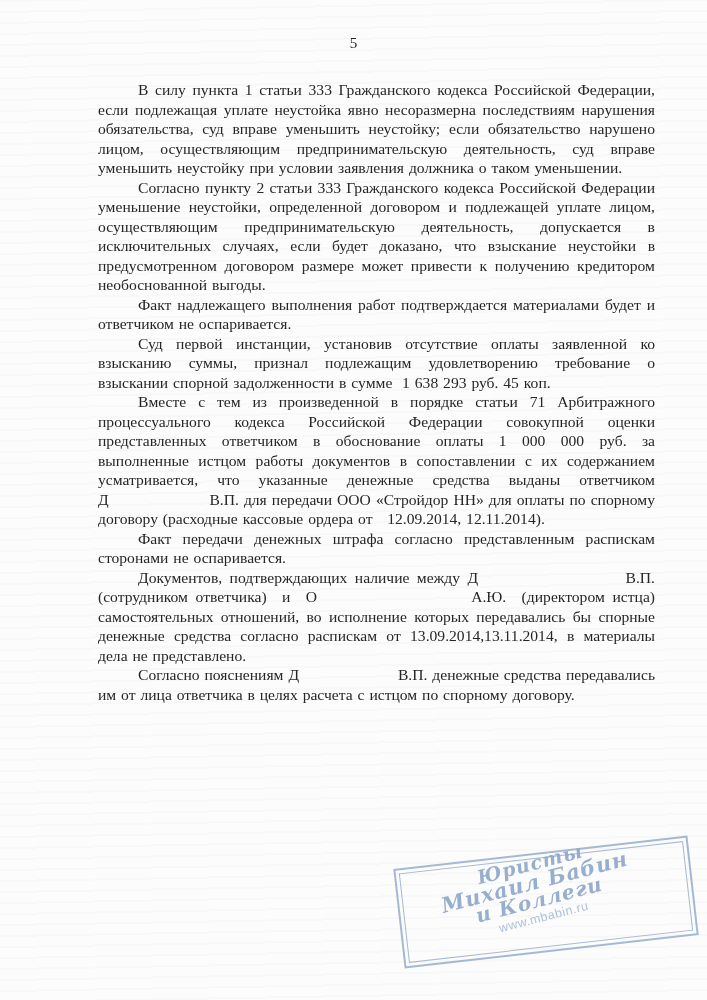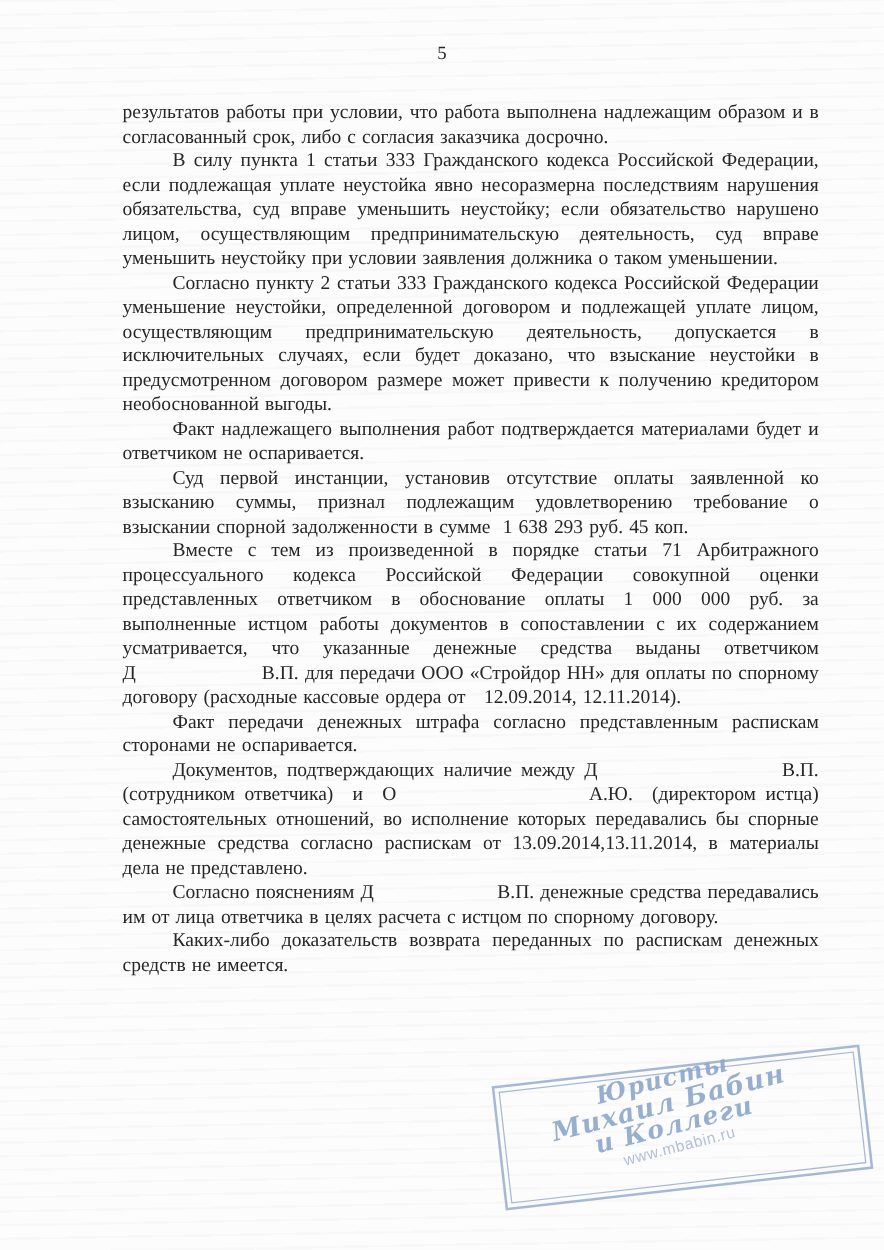--- a/index.html
+++ b/index.html
@@ -78,30 +78,28 @@
   }
 </style>
 </head>
 <body>
 
 <div class="page">
 
   <div class="page-number">5</div>
 
   <div class="content">
-    <p class="para cont">результатов работы при условии, что работа выполнена надлежащим образом и в согласованный срок, либо с согласия заказчика досрочно.</p>
     <p class="para">В силу пункта 1 статьи 333 Гражданского кодекса Российской Федерации, если подлежащая уплате неустойка явно несоразмерна последствиям нарушения обязательства, суд вправе уменьшить неустойку; если обязательство нарушено лицом, осуществляющим предпринимательскую деятельность, суд вправе уменьшить неустойку при условии заявления должника о таком уменьшении.</p>
     <p class="para">Согласно пункту 2 статьи 333 Гражданского кодекса Российской Федерации уменьшение неустойки, определенной договором и подлежащей уплате лицом, осуществляющим предпринимательскую деятельность, допускается в исключительных случаях, если будет доказано, что взыскание неустойки в предусмотренном договором размере может привести к получению кредитором необоснованной выгоды.</p>
     <p class="para">Факт надлежащего выполнения работ подтверждается материалами будет и ответчиком не оспаривается.</p>
     <p class="para">Суд первой инстанции, установив отсутствие оплаты заявленной ко взысканию суммы, признал подлежащим удовлетворению требование о взыскании спорной задолженности в сумме &nbsp;1&nbsp;638&nbsp;293 руб. 45 коп.</p>
     <p class="para">Вместе с тем из произведенной в порядке статьи 71 Арбитражного процессуального кодекса Российской Федерации совокупной оценки представленных ответчиком в обоснование оплаты 1&nbsp;000&nbsp;000 руб. за выполненные истцом работы документов в сопоставлении с их содержанием усматривается, что указанные денежные средства выданы ответчиком Д&nbsp;&nbsp;&nbsp;&nbsp;&nbsp;&nbsp;&nbsp;&nbsp;&nbsp;&nbsp;&nbsp;&nbsp;&nbsp;&nbsp;&nbsp;&nbsp;&nbsp;&nbsp;&nbsp;&nbsp;В.П. для передачи ООО «Стройдор НН» для оплаты по спорному договору (расходные кассовые ордера от &nbsp;&nbsp;12.09.2014, 12.11.2014).</p>
     <p class="para">Факт передачи денежных штрафа согласно представленным распискам сторонами не оспаривается.</p>
     <p class="para">Документов, подтверждающих наличие между Д&nbsp;&nbsp;&nbsp;&nbsp;&nbsp;&nbsp;&nbsp;&nbsp;&nbsp;&nbsp;&nbsp;&nbsp;&nbsp;&nbsp;&nbsp;&nbsp;&nbsp;&nbsp;&nbsp;&nbsp;В.П. (сотрудником ответчика) &nbsp;и&nbsp; О&nbsp;&nbsp;&nbsp;&nbsp;&nbsp;&nbsp;&nbsp;&nbsp;&nbsp;&nbsp;&nbsp;&nbsp;&nbsp;&nbsp;&nbsp;&nbsp;&nbsp;&nbsp;&nbsp;&nbsp;А.Ю. &nbsp;(директором истца) самостоятельных отношений, во исполнение которых передавались бы спорные денежные средства согласно распискам от 13.09.2014,13.11.2014, в материалы дела не представлено.</p>
     <p class="para">Согласно пояснениям Д&nbsp;&nbsp;&nbsp;&nbsp;&nbsp;&nbsp;&nbsp;&nbsp;&nbsp;&nbsp;&nbsp;&nbsp;&nbsp;&nbsp;&nbsp;&nbsp;&nbsp;&nbsp;&nbsp;&nbsp;В.П. денежные средства передавались им от лица ответчика в целях расчета с истцом по спорному договору.</p>
-    <p class="para">Каких-либо доказательств возврата переданных по распискам денежных средств не имеется.</p>
   </div>
 
   <div class="stamp">
     <div class="stamp-border"></div>
     <div class="stamp-text">
       <div class="stamp-line-1">Юристы</div>
       <div class="stamp-line-2">Михаил Бабин</div>
       <div class="stamp-line-3">и Коллеги</div>
       <div class="stamp-url">www.mbabin.ru</div>
     </div>

